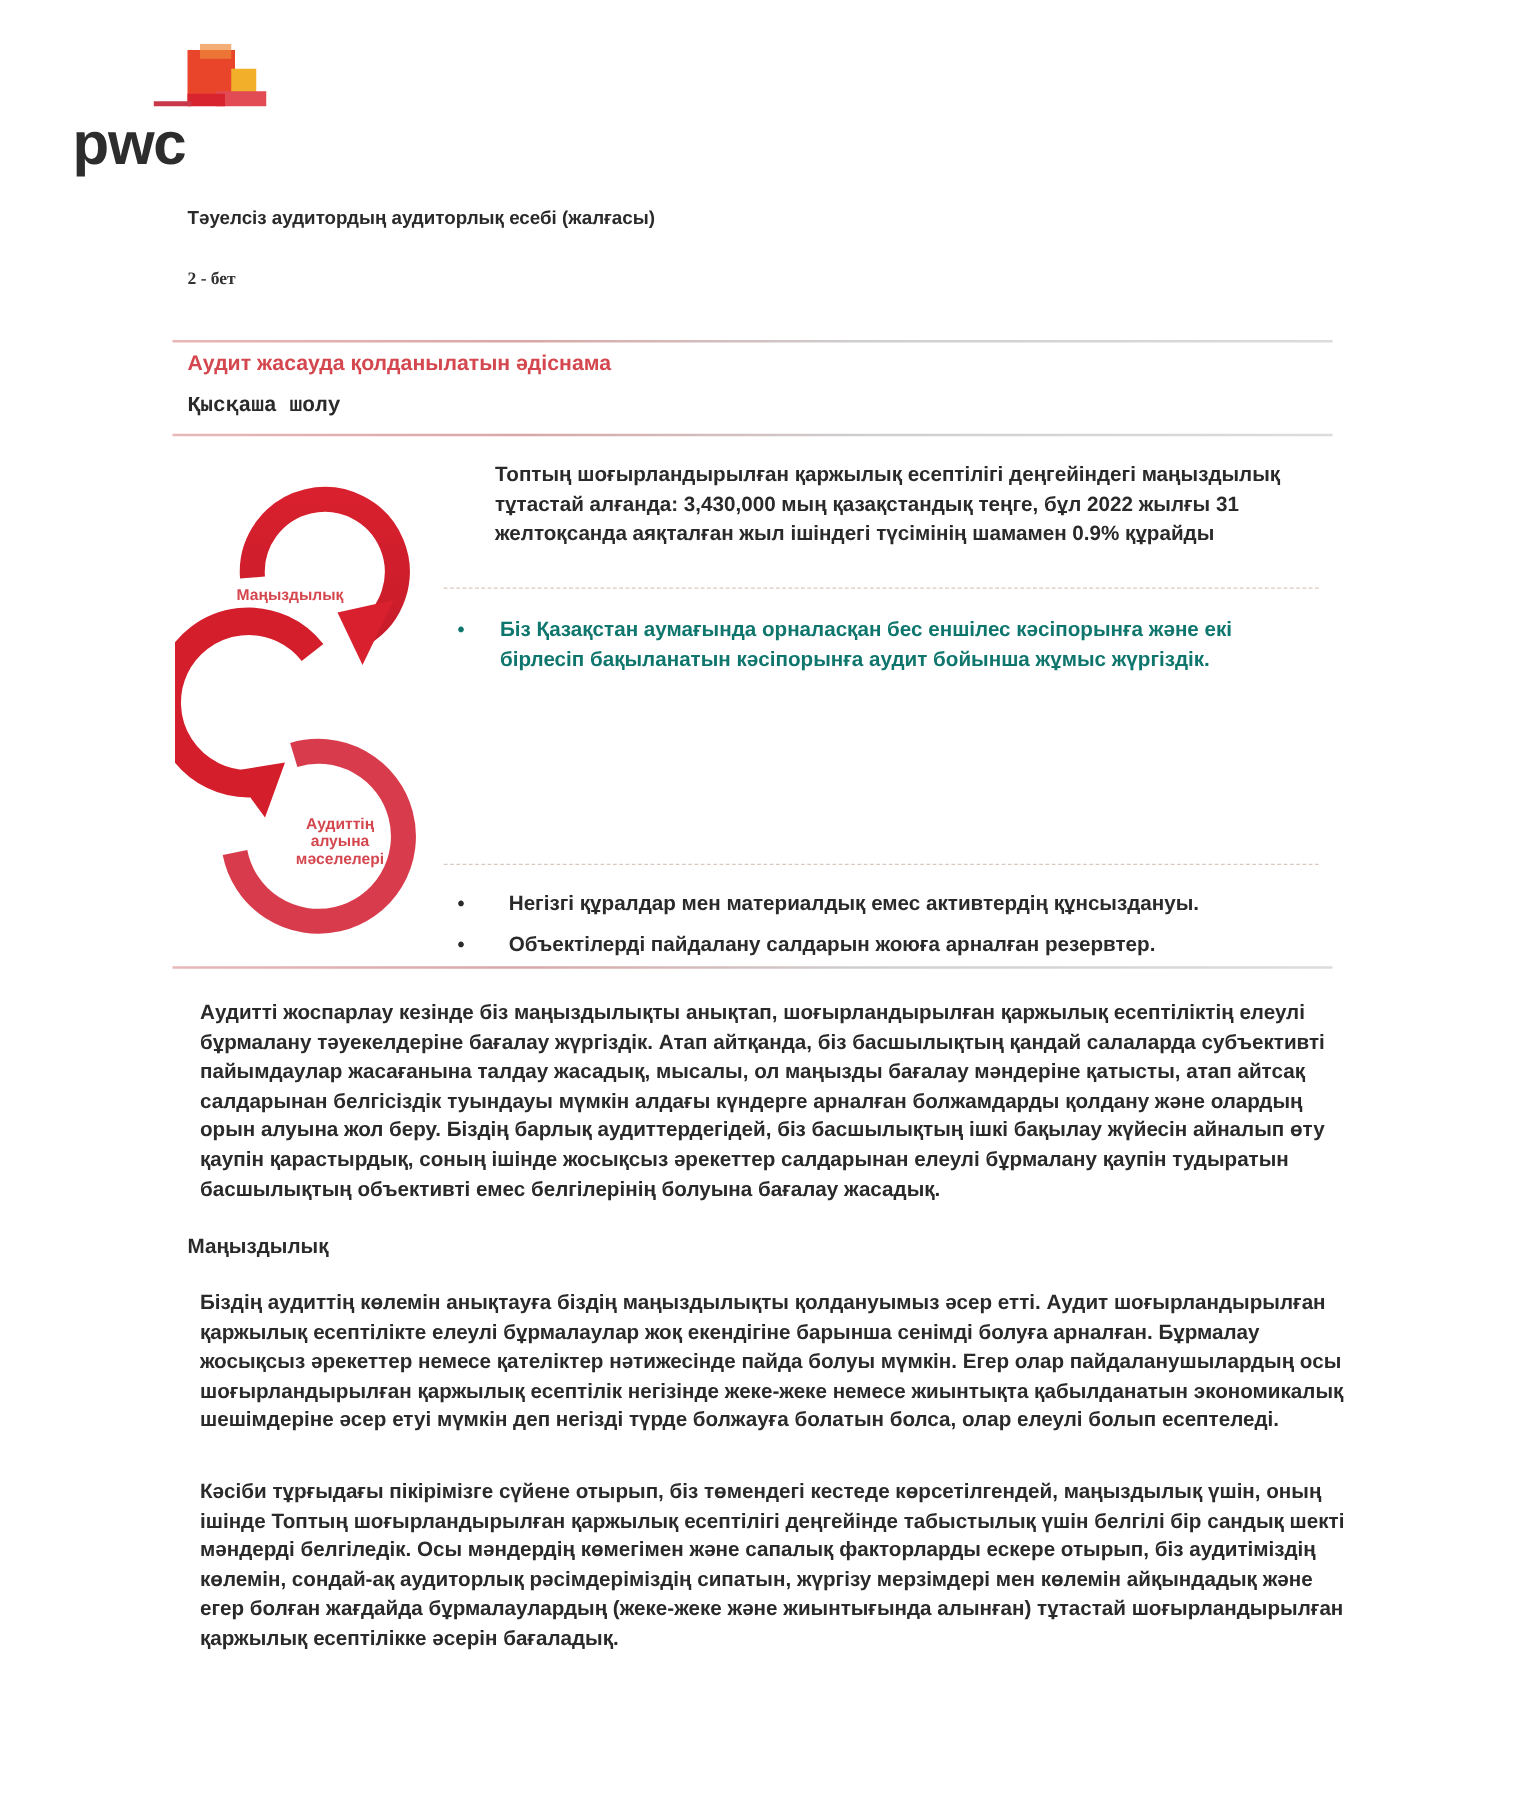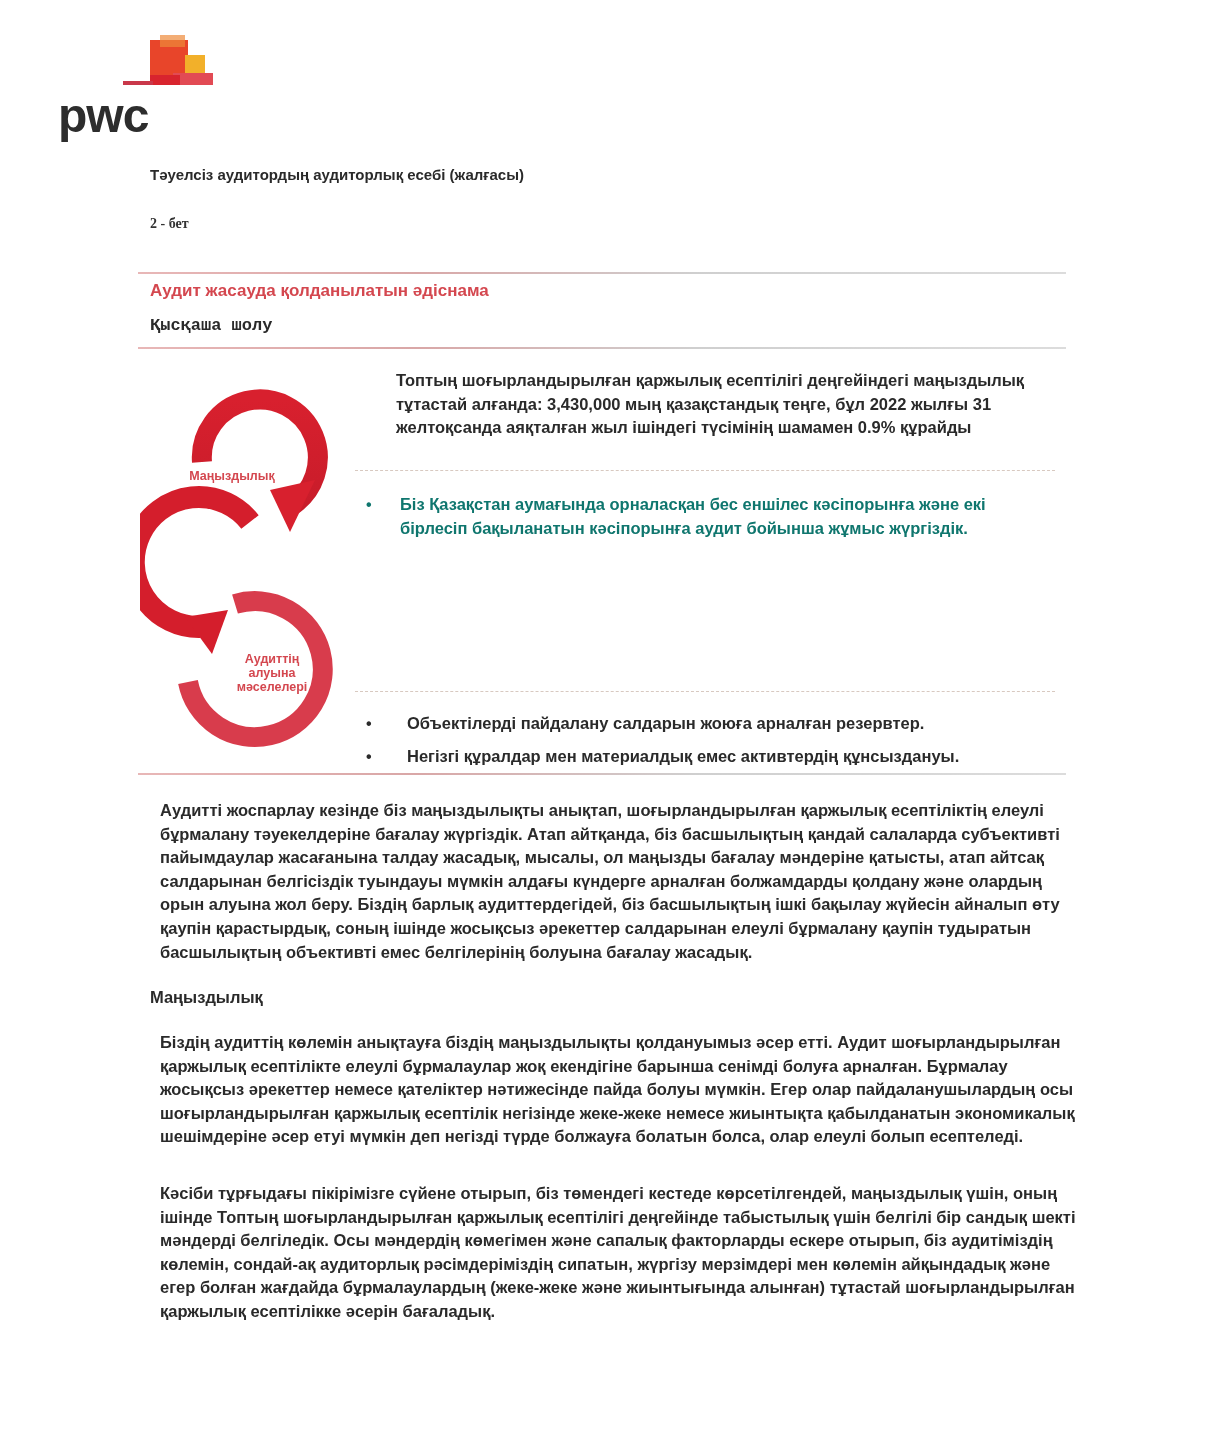--- a/index.html
+++ b/index.html
@@ -91,21 +91,21 @@
   </div>
 </div>
 
 <div class="abs mat-text">Топтың шоғырландырылған қаржылық есептілігі деңгейіндегі маңыздылық тұтастай алғанда: 3,430,000 мың қазақстандық теңге, бұл 2022 жылғы 31 желтоқсанда аяқталған жыл ішіндегі түсімінің шамамен 0.9% құрайды</div>
 <div class="abs dash d1"></div>
 <ul class="abs bullets">
   <li>Біз Қазақстан аумағында орналасқан бес еншілес кәсіпорынға және екі бірлесіп бақыланатын кәсіпорынға аудит бойынша жұмыс жүргіздік.</li>
 </ul>
 <div class="abs dash d2"></div>
 <ul class="abs bullets2">
+  <li>Негізгі құралдар мен материалдық емес активтердің құнсыздануы.</li>
   <li>Объектілерді пайдалану салдарын жоюға арналған резервтер.</li>
-  <li>Негізгі құралдар мен материалдық емес активтердің құнсыздануы.</li>
 </ul>
 <div class="abs rule r3"></div>
 
 <p class="abs para p1">Аудитті жоспарлау кезінде біз маңыздылықты анықтап, шоғырландырылған қаржылық есептіліктің елеулі бұрмалану тәуекелдеріне бағалау жүргіздік. Атап айтқанда, біз басшылықтың қандай салаларда субъективті пайымдаулар жасағанына талдау жасадық, мысалы, ол маңызды бағалау мәндеріне қатысты, атап айтсақ  салдарынан белгісіздік туындауы мүмкін алдағы күндерге арналған  болжамдарды қолдану және  олардың орын алуына жол беру. Біздің барлық аудиттердегідей, біз басшылықтың ішкі бақылау жүйесін айналып өту қаупін қарастырдық, соның ішінде жосықсыз әрекеттер салдарынан елеулі бұрмалану қаупін тудыратын басшылықтың объективті емес белгілерінің болуына бағалау жасадық.</p>
 <div class="abs h-mat">Маңыздылық</div>
 <p class="abs para p2">Біздің аудиттің көлемін анықтауға біздің маңыздылықты қолдануымыз әсер етті. Аудит шоғырландырылған қаржылық есептілікте елеулі бұрмалаулар жоқ екендігіне барынша сенімді болуға арналған. Бұрмалау жосықсыз әрекеттер немесе қателіктер нәтижесінде пайда болуы мүмкін. Егер олар пайдаланушылардың осы шоғырландырылған қаржылық есептілік негізінде жеке-жеке немесе жиынтықта қабылданатын экономикалық шешімдеріне әсер етуі мүмкін деп негізді түрде болжауға болатын болса, олар елеулі болып есептеледі.</p>
 <p class="abs para p3">Кәсіби тұрғыдағы пікірімізге сүйене отырып, біз төмендегі кестеде көрсетілгендей, маңыздылық үшін, оның ішінде Топтың шоғырландырылған қаржылық есептілігі деңгейінде табыстылық үшін белгілі бір сандық шекті мәндерді белгіледік. Осы мәндердің көмегімен және сапалық факторларды ескере отырып, біз аудитіміздің көлемін, сондай-ақ аудиторлық рәсімдеріміздің сипатын, жүргізу мерзімдері мен көлемін айқындадық және егер болған жағдайда бұрмалаулардың (жеке-жеке және жиынтығында алынған) тұтастай шоғырландырылған қаржылық есептілікке әсерін бағаладық.</p>
 
 </body></html>

